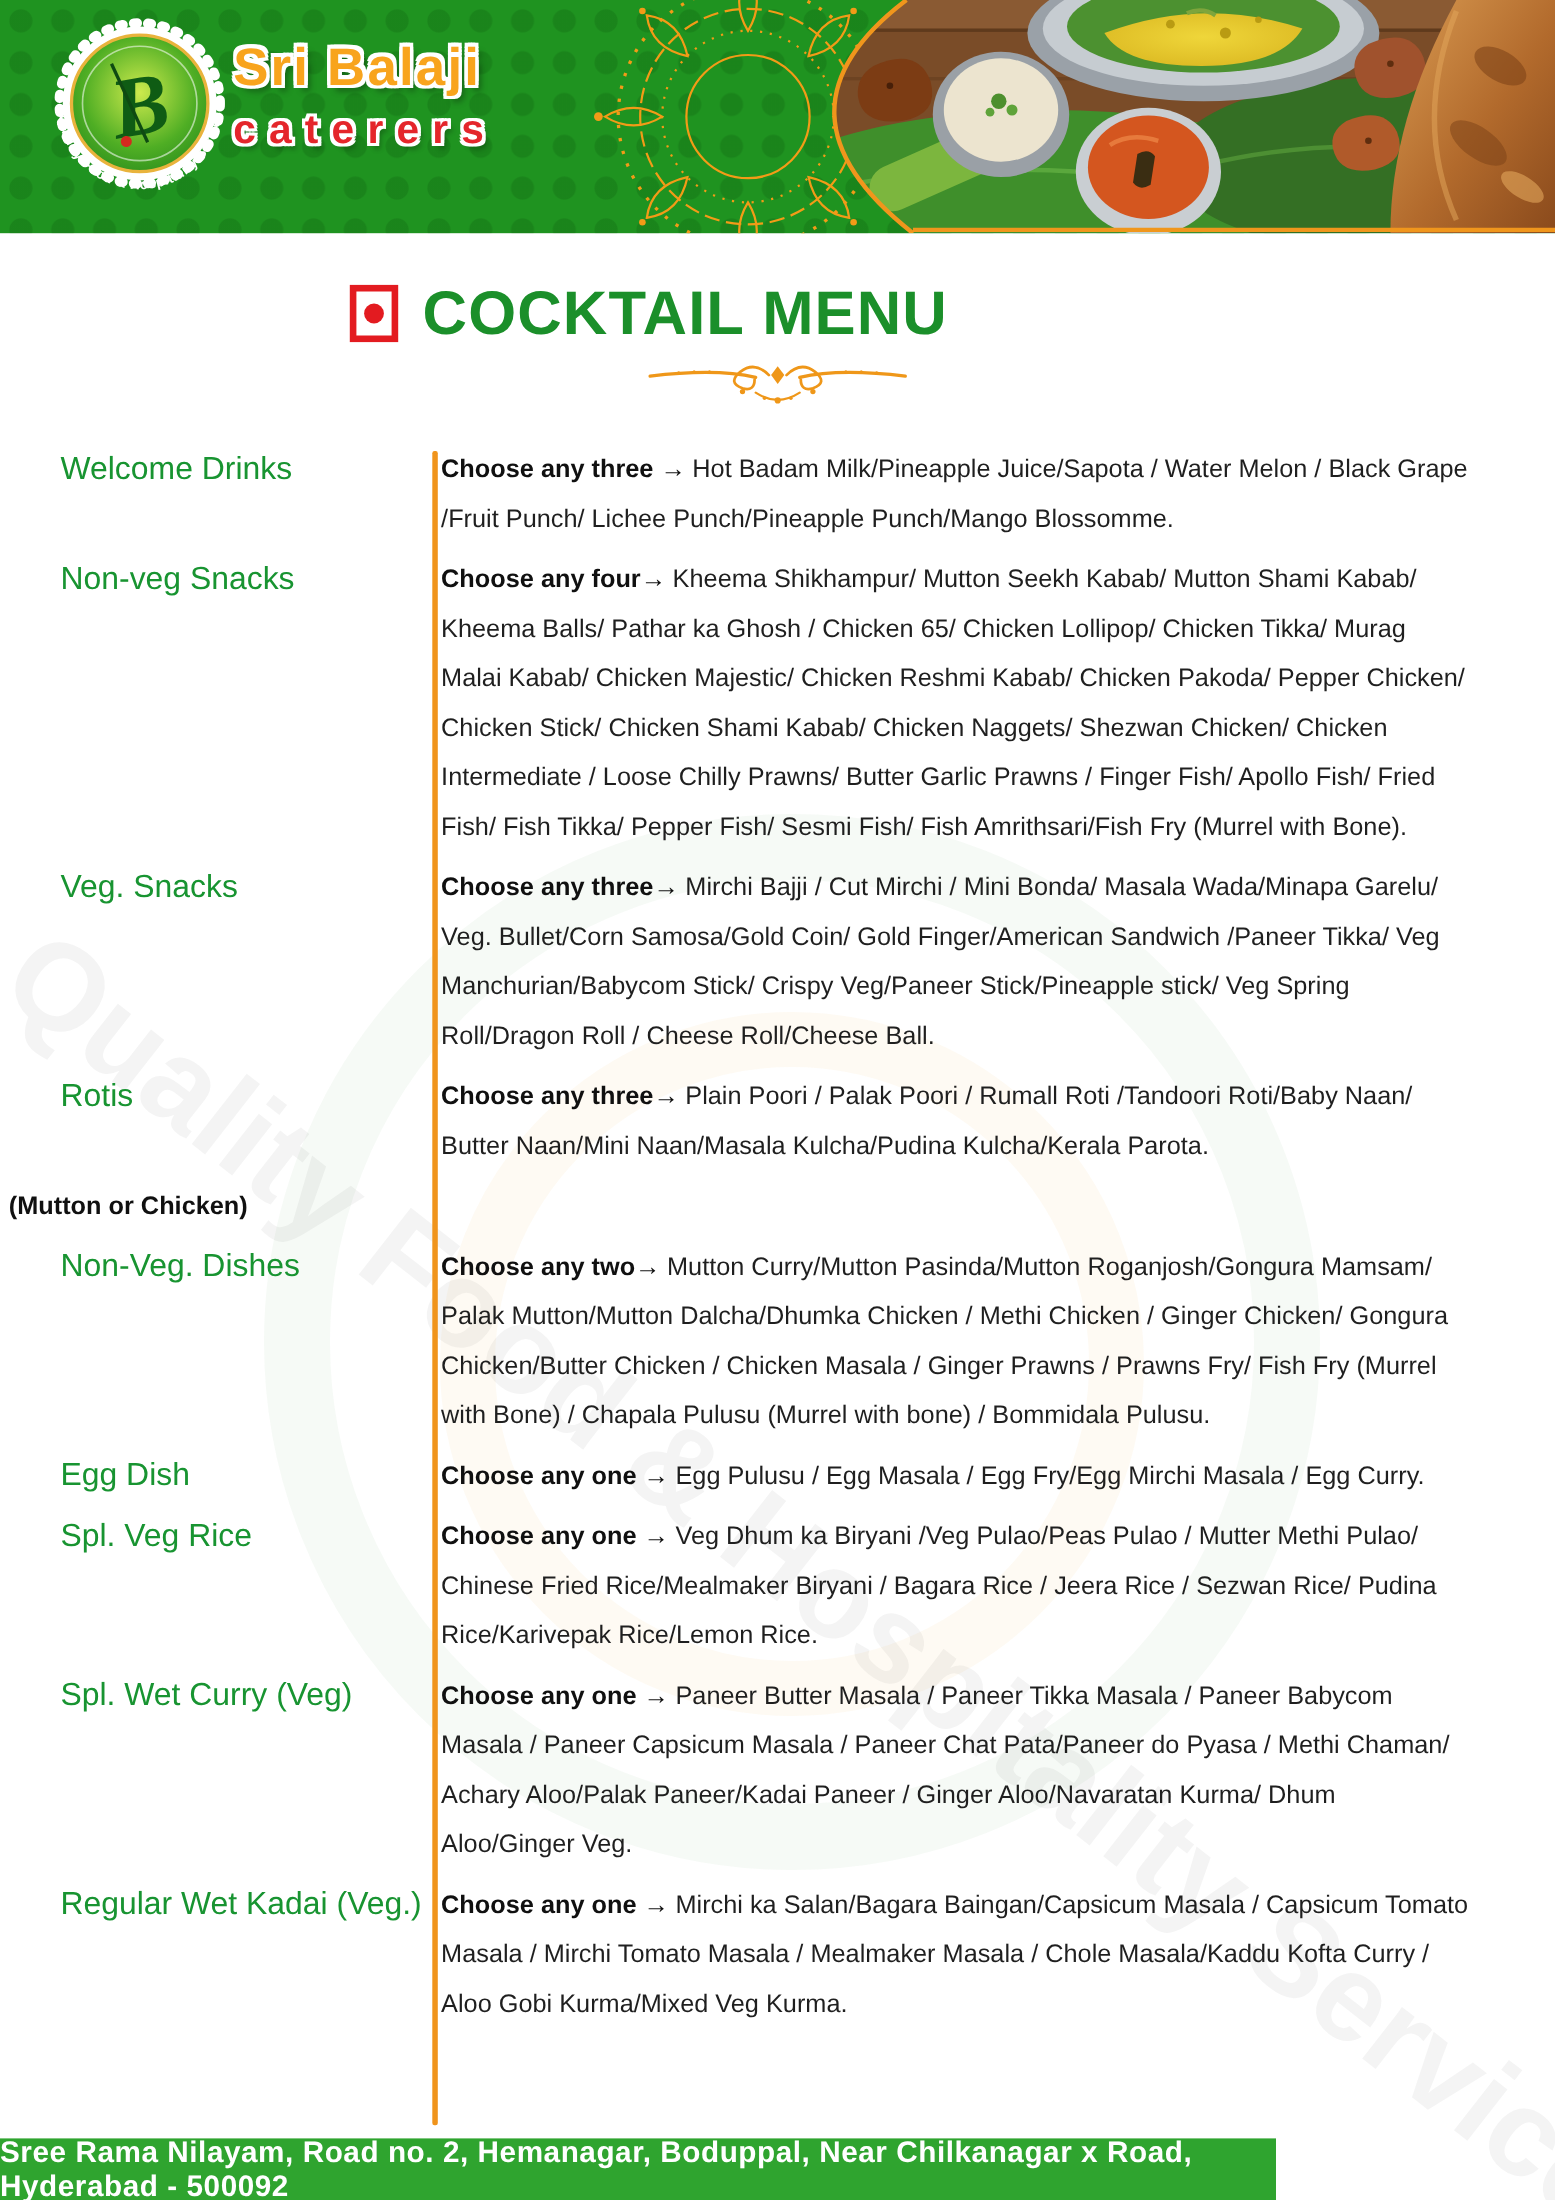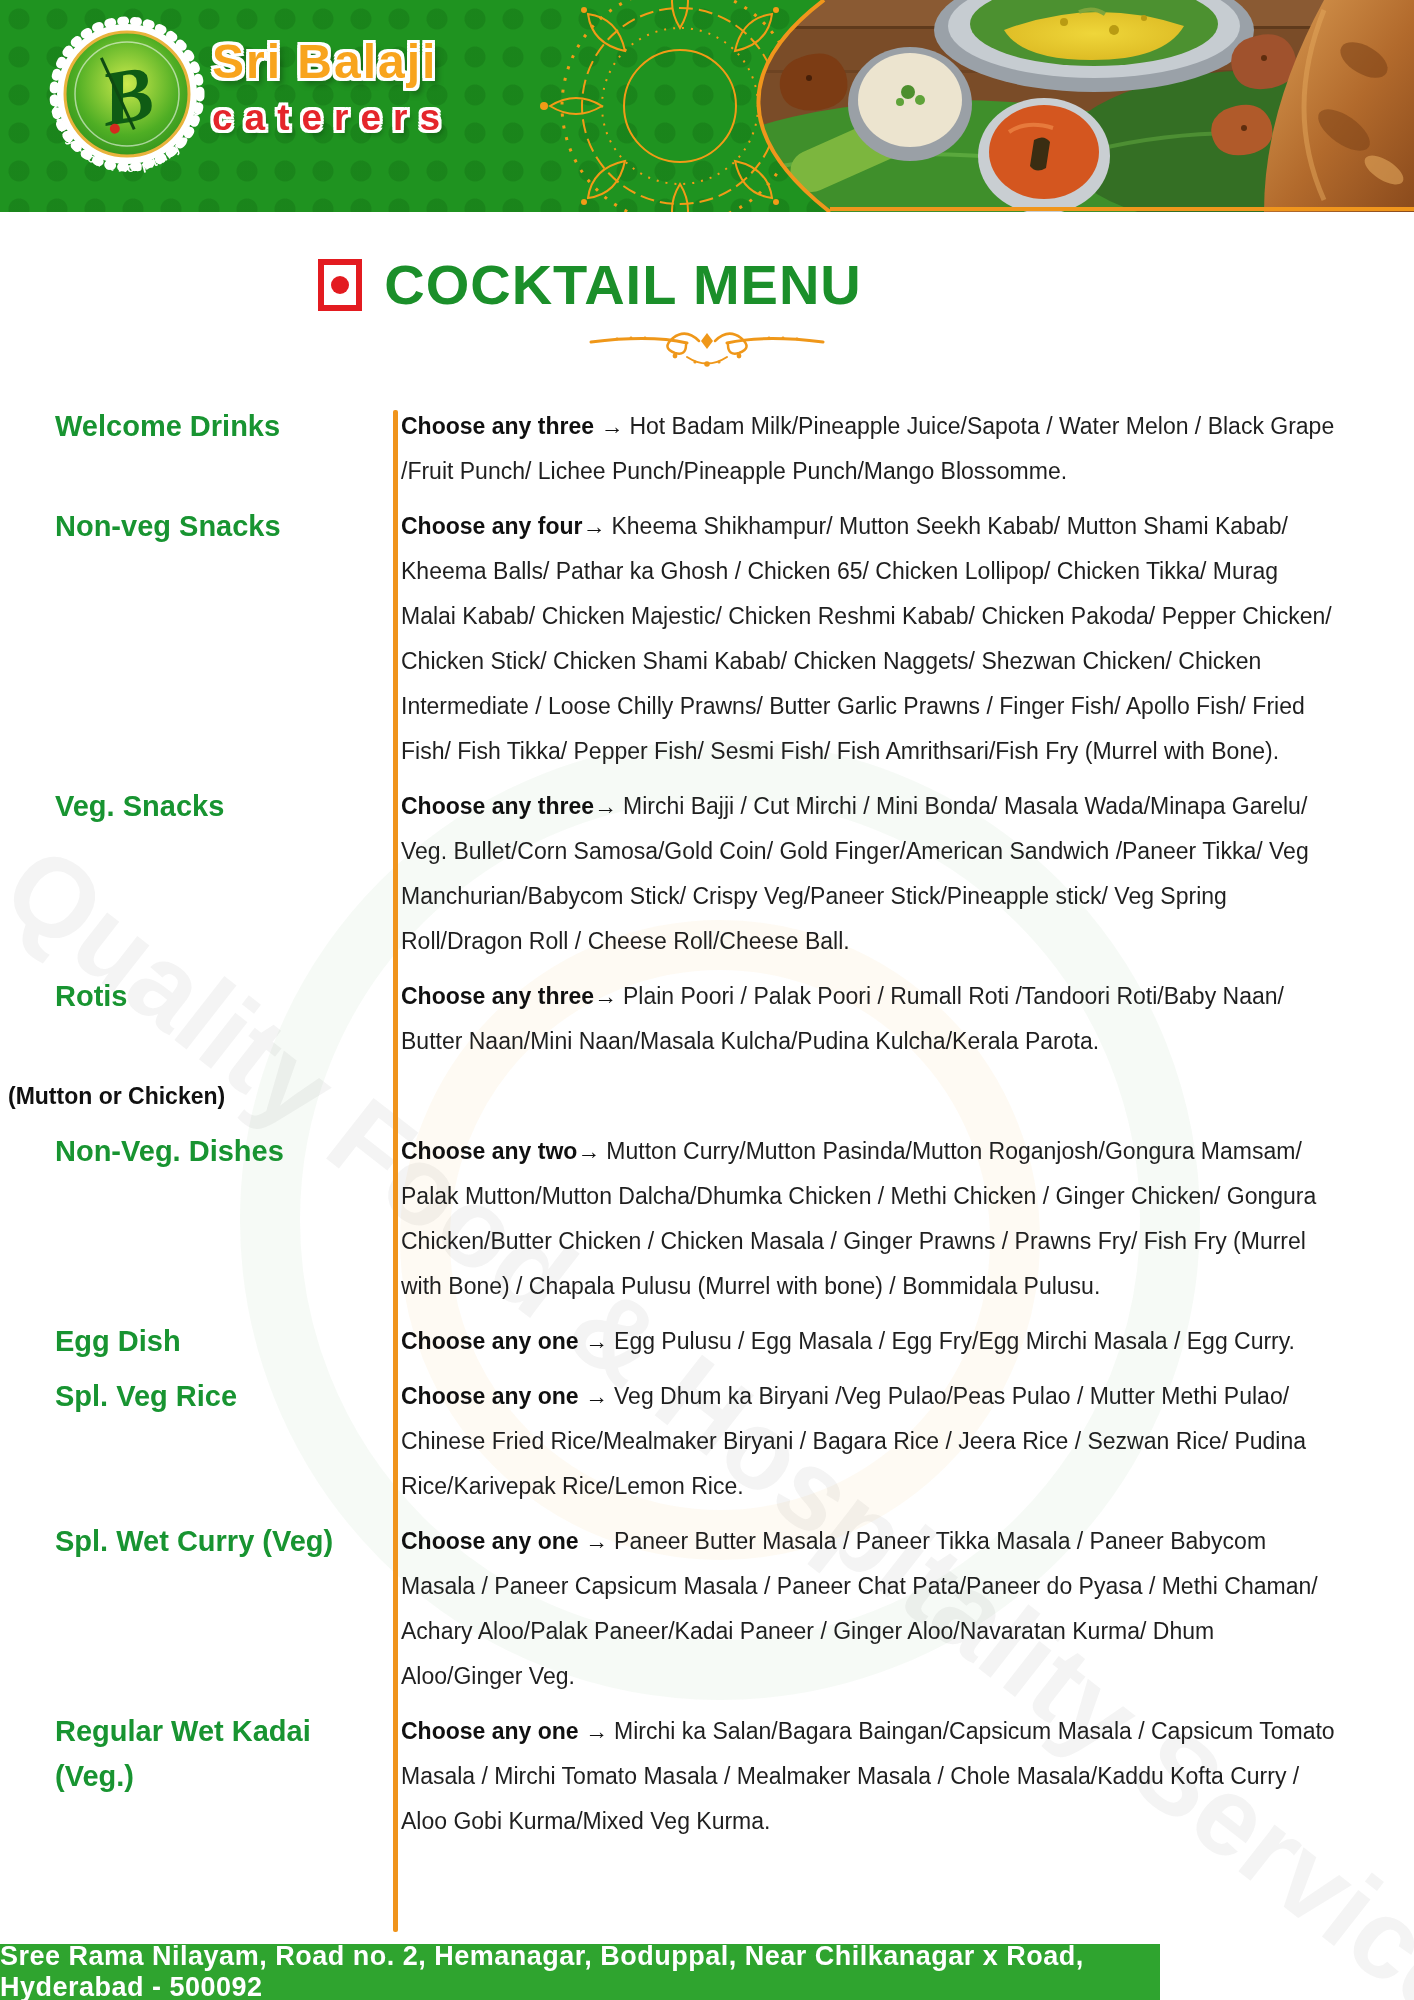--- a/index.html
+++ b/index.html
@@ -52,21 +52,21 @@
 
   
   .menu { position:absolute; top:404px; left:0; right:0; bottom:64px; overflow:hidden; }
   .vline {
     position:absolute; left:393px; top:6px; bottom:4px; width:5px;
     background:var(--divider_orange,#f0941c); border-radius:2px;
   }
   .row { display:grid; grid-template-columns:393px 1fr; margin-bottom:10px; }
   .row h2 {
     margin:0; padding-left:55px; box-sizing:border-box;
-    font-size:29px; line-height:45px; font-weight:700;
+    font-size:29px; line-height:45px; font-weight:400;
     color:var(--heading_green,#189431);
   }
   .row .sec-body {
     margin:0; padding-left:8px; width:935px; box-sizing:content-box;
     font-size:23px; line-height:45px; color:var(--body_text,#1f1f1f);
   }
   .row .sec-body b { color:#101010; margin-right:6px; }
 
   
   .wm-text {

